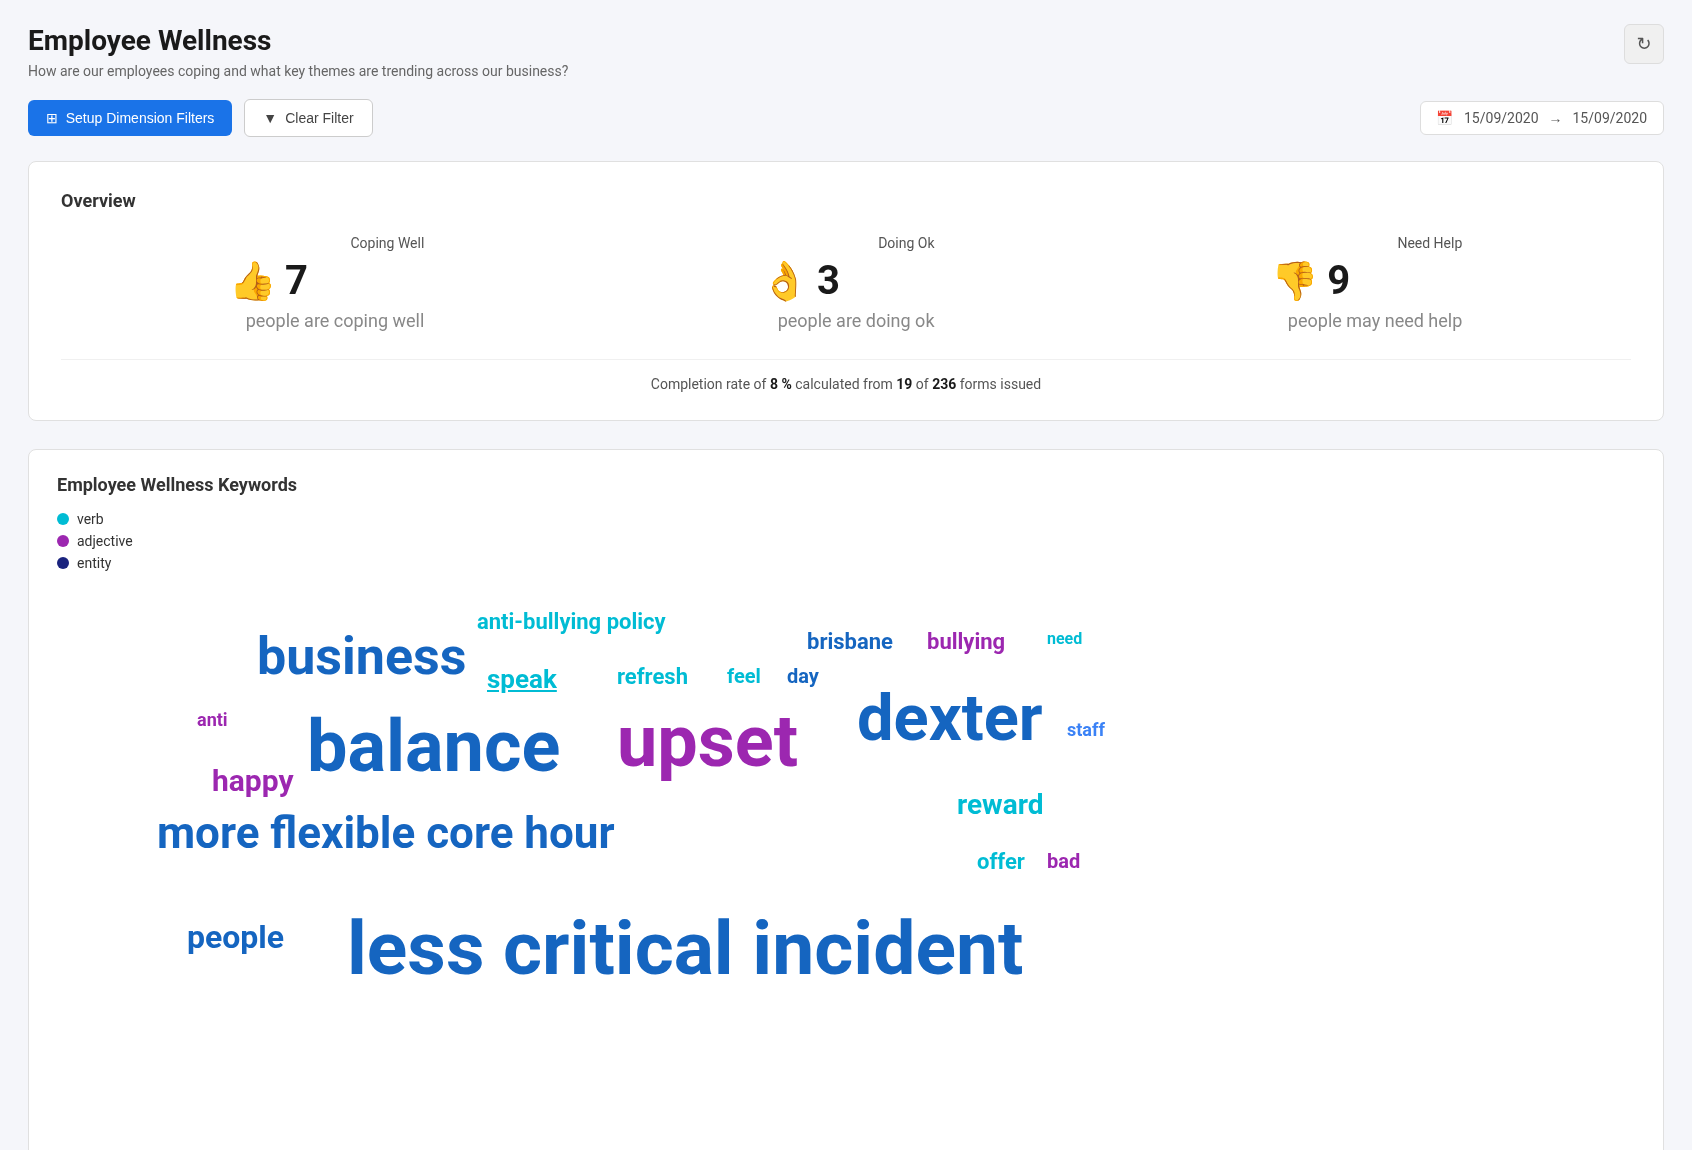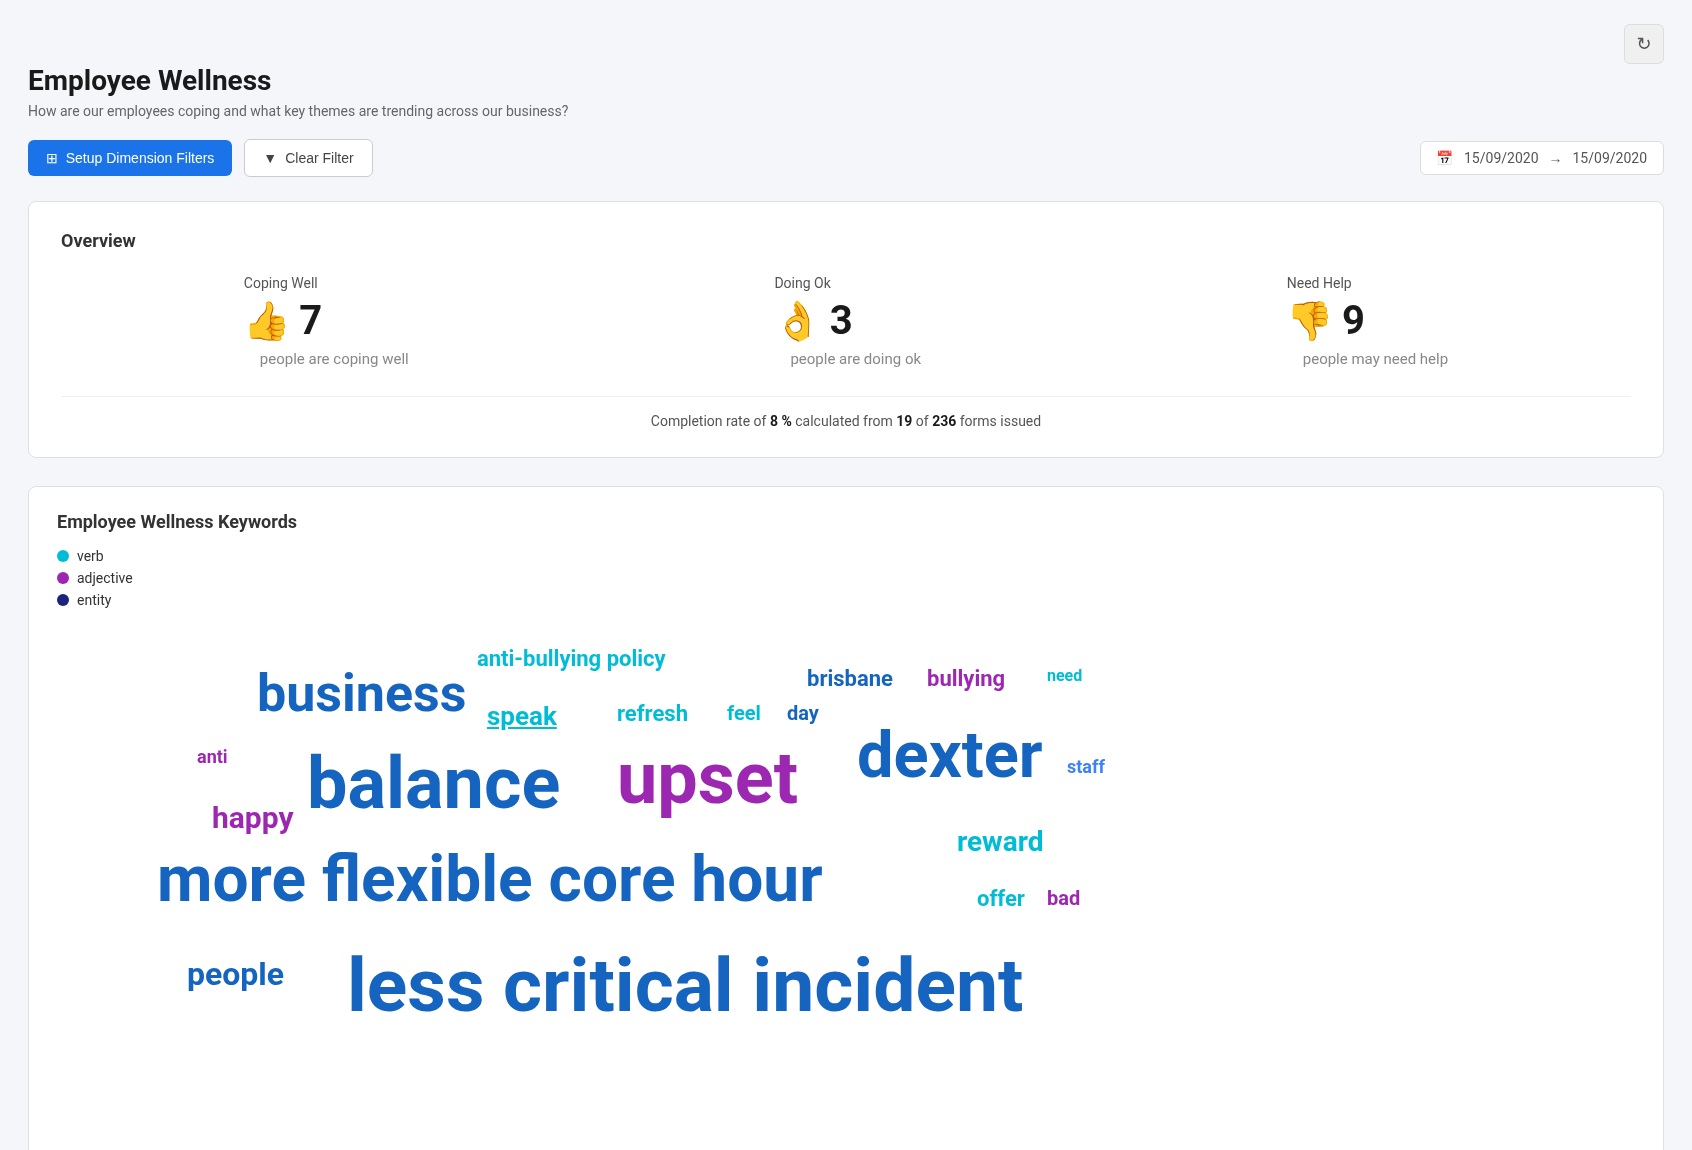--- a/index.html
+++ b/index.html
@@ -24,21 +24,20 @@
       margin-bottom: 20px;
     }
 
     .header-left {}
 
     .page-title {
       font-size: 28px;
       font-weight: 700;
       color: #1a1a1a;
       margin-bottom: 6px;
-      margin-top: 40px;
     }
 
     .page-subtitle {
       font-size: 14px;
       color: #666;
     }
 
     .refresh-btn {
       background: #f0f0f0;
       border: 1px solid #ddd;
@@ -116,21 +115,21 @@
     }
 
     .overview-stats {
       display: flex;
       gap: 0;
       justify-content: space-around;
       margin-bottom: 28px;
     }
 
     .stat-block {
-      text-align: left;
+      text-align: right;
       display: flex;
       flex-direction: column;
       gap: 6px;
     }
 
     .stat-label {
       font-size: 14px;
       color: #555;
     }
 
@@ -141,21 +140,21 @@
       font-size: 40px;
       font-weight: 700;
       color: #1a1a1a;
     }
 
     .stat-emoji {
       font-size: 38px;
     }
 
     .stat-desc {
-      font-size: 15px;
+      font-size: 18px;
       color: #888;
       margin-left: 16px;
     }
 
     .completion-bar {
       text-align: center;
       font-size: 14px;
       color: #555;
       padding-top: 16px;
       border-top: 1px solid #f0f0f0;
@@ -318,21 +317,21 @@
         <span class="word" style="font-size: 22px; color: rgb(21, 101, 192); top: 40px; left: 750px;">brisbane</span>
         <span class="word" style="font-size: 22px; color: rgb(156, 39, 176); top: 40px; left: 870px;">bullying</span>
         <span class="word" style="font-size: 16px; color: rgb(0, 188, 212); top: 40px; left: 990px;">need</span>
         <span class="word" style="font-size: 18px; color: rgb(156, 39, 176); top: 120px; left: 140px;">anti</span>
         <span class="word" style="font-size: 72px; color: rgb(21, 101, 192); top: 120px; left: 250px;">balance</span>
         <span class="word" style="font-size: 72px; color: rgb(156, 39, 176); top: 115px; left: 560px;">upset</span>
         <span class="word" style="font-size: 65px; color: rgb(21, 101, 192); top: 95px; left: 800px;">dexter</span>
         <span class="word" style="font-size: 18px; color: #3b82f6; top: 130px; left: 1010px;">staff</span>
         <span class="word" style="font-size: 30px; color: rgb(156, 39, 176); top: 175px; left: 155px;">happy</span>
         <span class="word" style="font-size: 28px; color: rgb(0, 188, 212); top: 200px; left: 900px;">reward</span>
-        <span class="word" style="font-size: 64px; color: rgb(21, 101, 192); top: 220px; left: 100px;">more flexible core hour</span>
+        <span class="word" style="font-size: 44px; color: rgb(21, 101, 192); top: 220px; left: 100px;">more flexible core hour</span>
         <span class="word" style="font-size: 22px; color: rgb(0, 188, 212); top: 260px; left: 920px;">offer</span>
         <span class="word" style="font-size: 20px; color: rgb(156, 39, 176); top: 260px; left: 990px;">bad</span>
         <span class="word" style="font-size: 32px; color: rgb(21, 101, 192); top: 330px; left: 130px;">people</span>
         <span class="word" style="font-size: 75px; color: rgb(21, 101, 192); top: 320px; left: 290px;">less critical incident</span>
       </div>
   </div>
 
 </div>
 
 </body></html>

